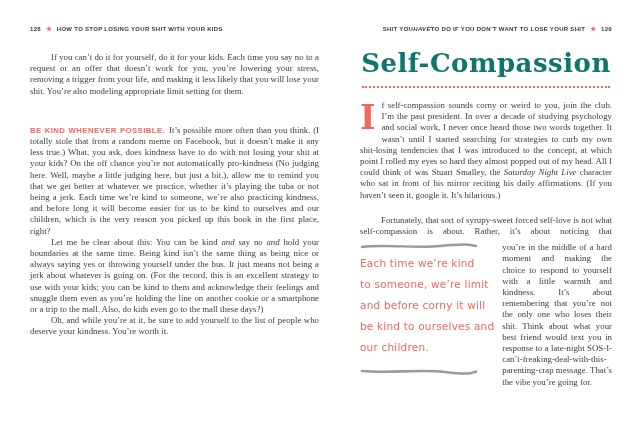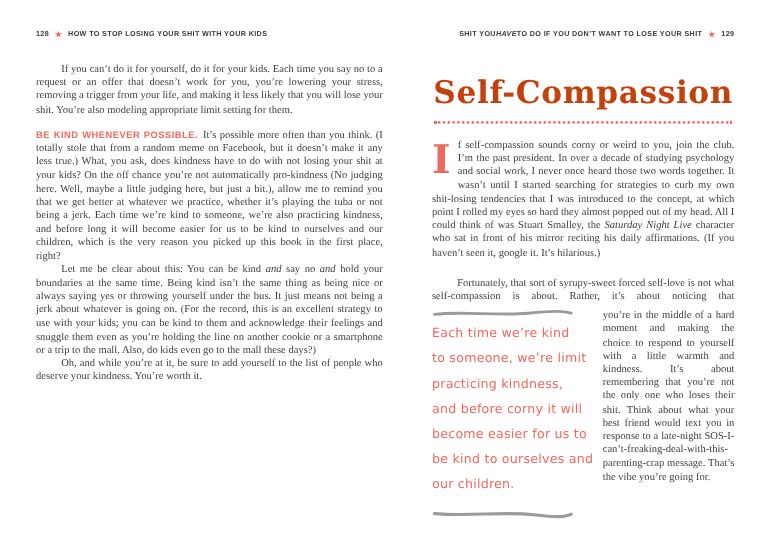--- a/index.html
+++ b/index.html
@@ -20,32 +20,32 @@
   .page-right { position:absolute; left:360px; top:25px; width:252px; }
   .page-right .running { justify-content:flex-end; }
 
   
   .bodycopy { margin-top:19px; }
   .para {
     font-size:8.8px; line-height:11.2px; text-align:justify;
     margin:0; color:#3c3c3a;
   }
   .indent { text-indent:21px; }
-  .gap-above { margin-top:10px; }
+  .gap-above { margin-top:28px; }
   .runin {
     font-family:"Liberation Sans", sans-serif; font-weight:bold;
     font-size:7.8px; letter-spacing:0.4px; color:#ef685e; margin-right:4px;
   }
   .it { font-style:italic; }
 
   
   .chapter-title {
     font-family:"DejaVu Serif", serif; font-weight:bold;
     font-size:26px; line-height:30px; letter-spacing:0.5px;
-    color:#c2410c; text-align:center; margin-top:30px;
+    color:#0f766e; text-align:center; margin-top:15px;
   }
   .dotted-divider {
     border-top:2px dotted #ef685e; height:0; margin:8px 2px 12px 2px;
   }
   .drop-cap {
     float:left; font-family:"DejaVu Serif", serif; font-weight:bold;
     font-size:33px; line-height:33px; color:#ef685e; margin:1px 6px 0 0;
   }
   .para2-intro { text-align:justify; text-align-last:justify; text-indent:21px; margin-top:14px; }
 
@@ -99,23 +99,21 @@
 
     <p class="para para2-intro">Fortunately, that sort of syrupy-sweet forced self-love is not what self-compassion is about. Rather, it’s about noticing that</p>
 
     <div class="quote-row">
       <div class="pull-quote">
         <svg class="pq-rule top" width="118" height="8" viewBox="0 0 118 8">
           <path d="M2 5 C 25 2, 55 6.5, 80 4 S 110 2.5, 116 4" stroke="#9b9b9b" stroke-width="2.4" fill="none" stroke-linecap="round"></path>
         </svg>
         <div class="pq-line">Each time we’re kind</div>
         <div class="pq-line">to someone, we’re limit</div>
-        <div class="pq-line">practicing kindness,</div>
         <div class="pq-line">and before corny it will</div>
-        <div class="pq-line">become easier for us to</div>
         <div class="pq-line">be kind to ourselves and</div>
         <div class="pq-line">our children.</div>
         <svg class="pq-rule bottom" width="118" height="9" viewBox="0 0 118 9">
           <path d="M2 4 C 30 6.5, 60 2, 85 5 S 112 6, 116 4.5" stroke="#9b9b9b" stroke-width="2.6" fill="none" stroke-linecap="round"></path>
         </svg>
       </div>
       <p class="para narrow-col">you’re in the middle of a hard moment and making the choice to respond to yourself with a little warmth and kindness. It’s about remembering that you’re not the only one who loses their shit. Think about what your best friend would text you in response to a late-night SOS-I-can’t-freaking-deal-with-this-parenting-crap message. That’s the vibe you’re going for.</p>
     </div>
   </div>
 

